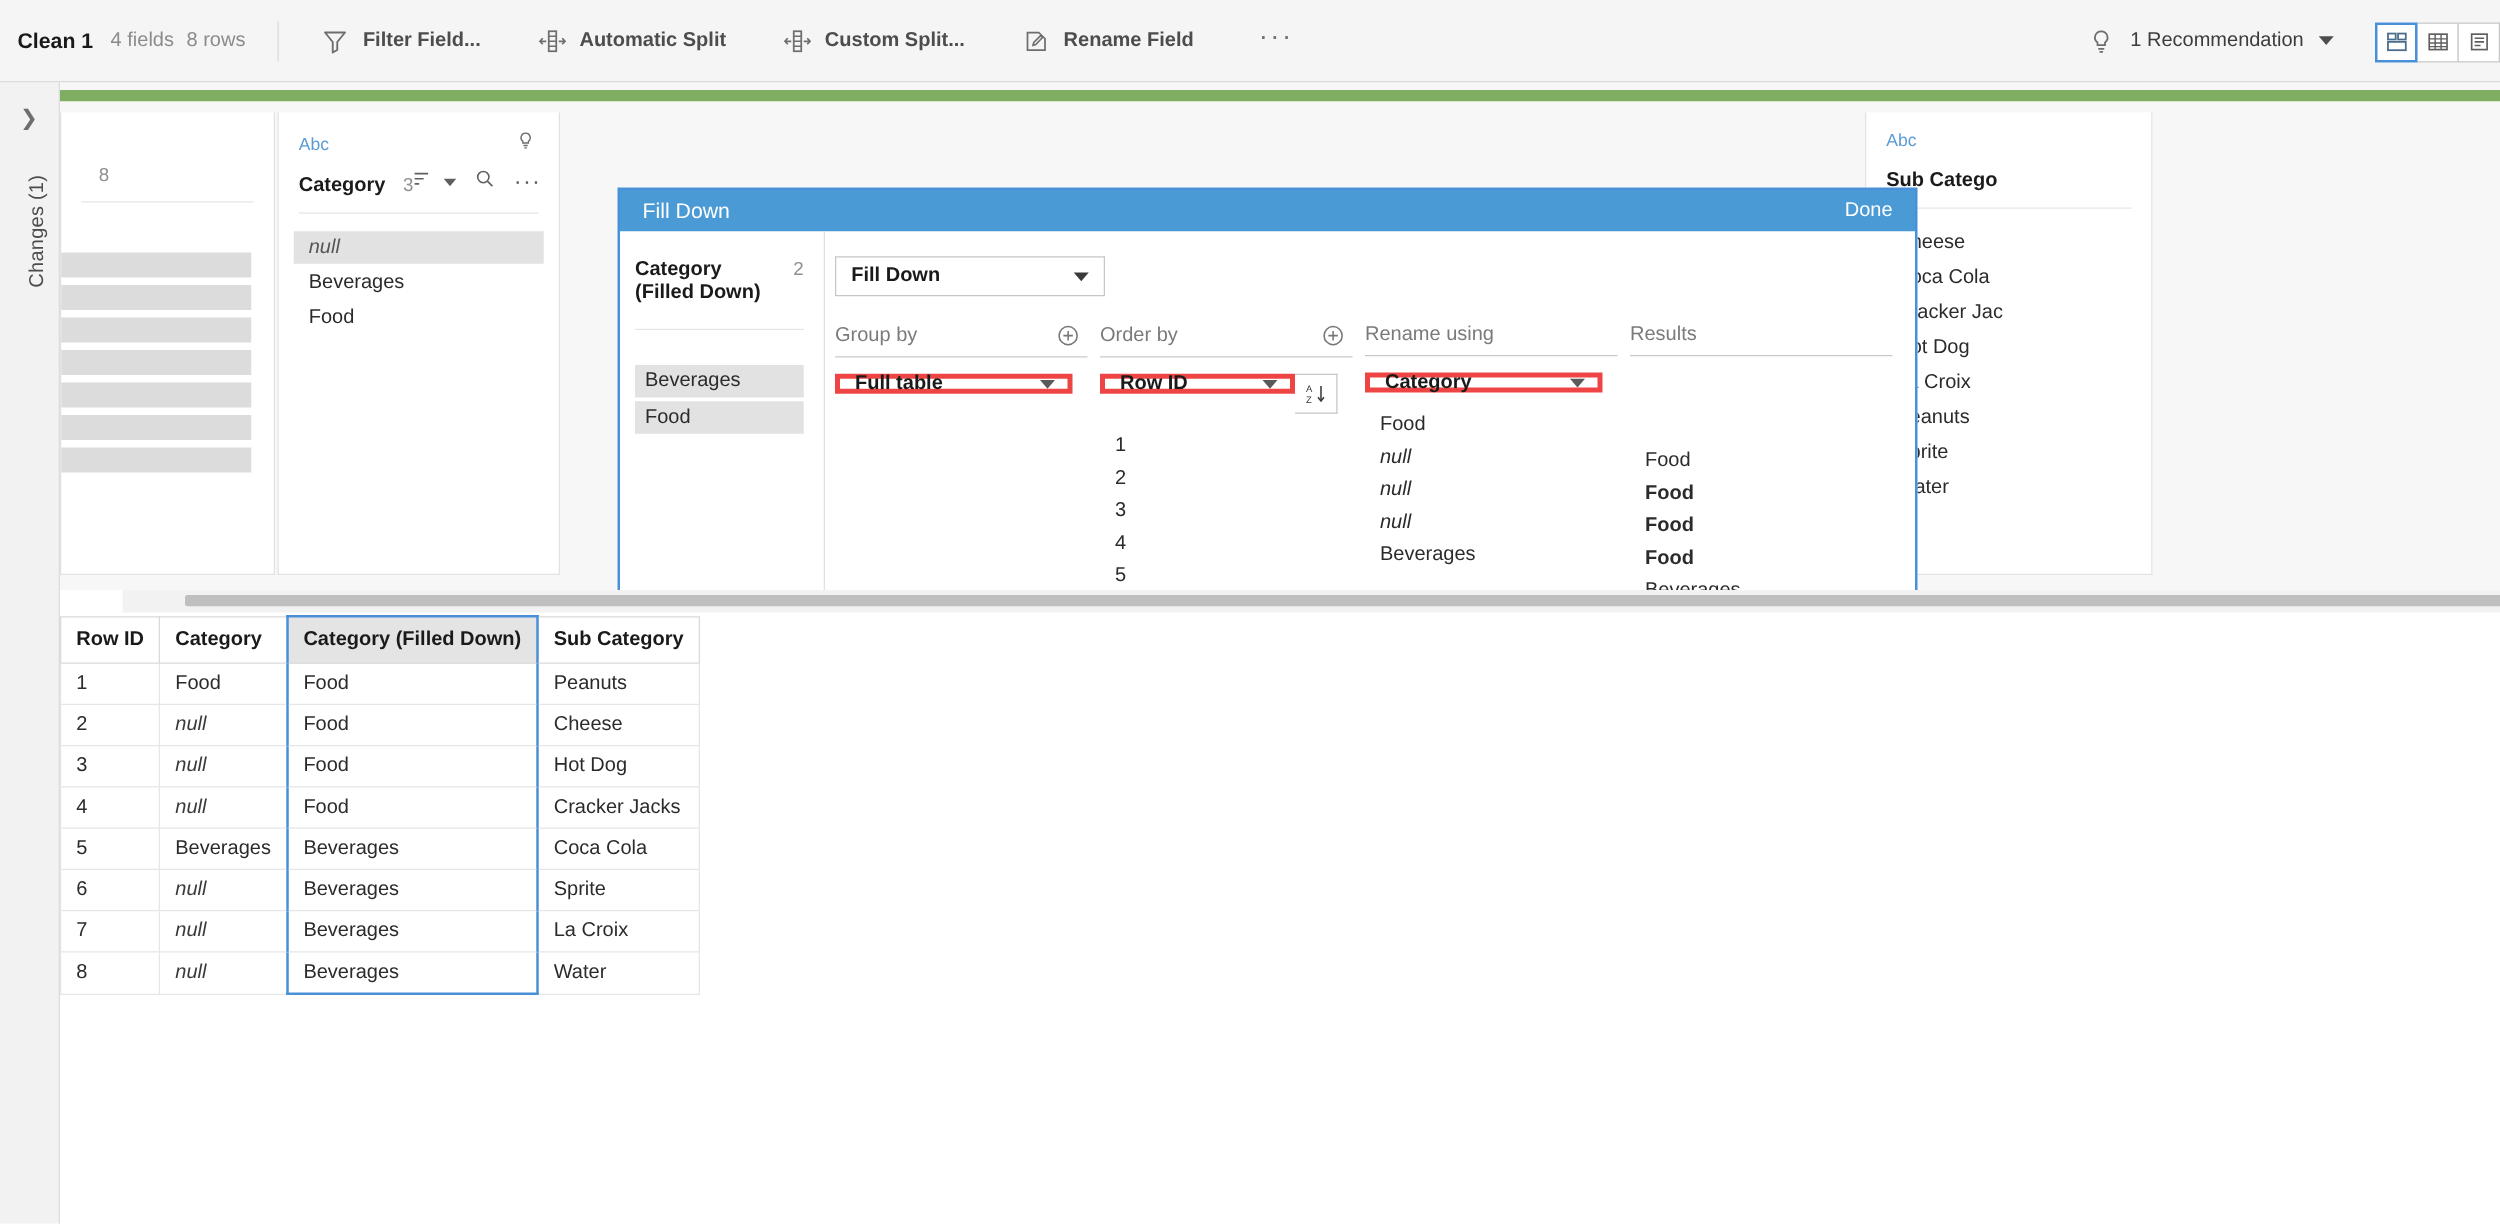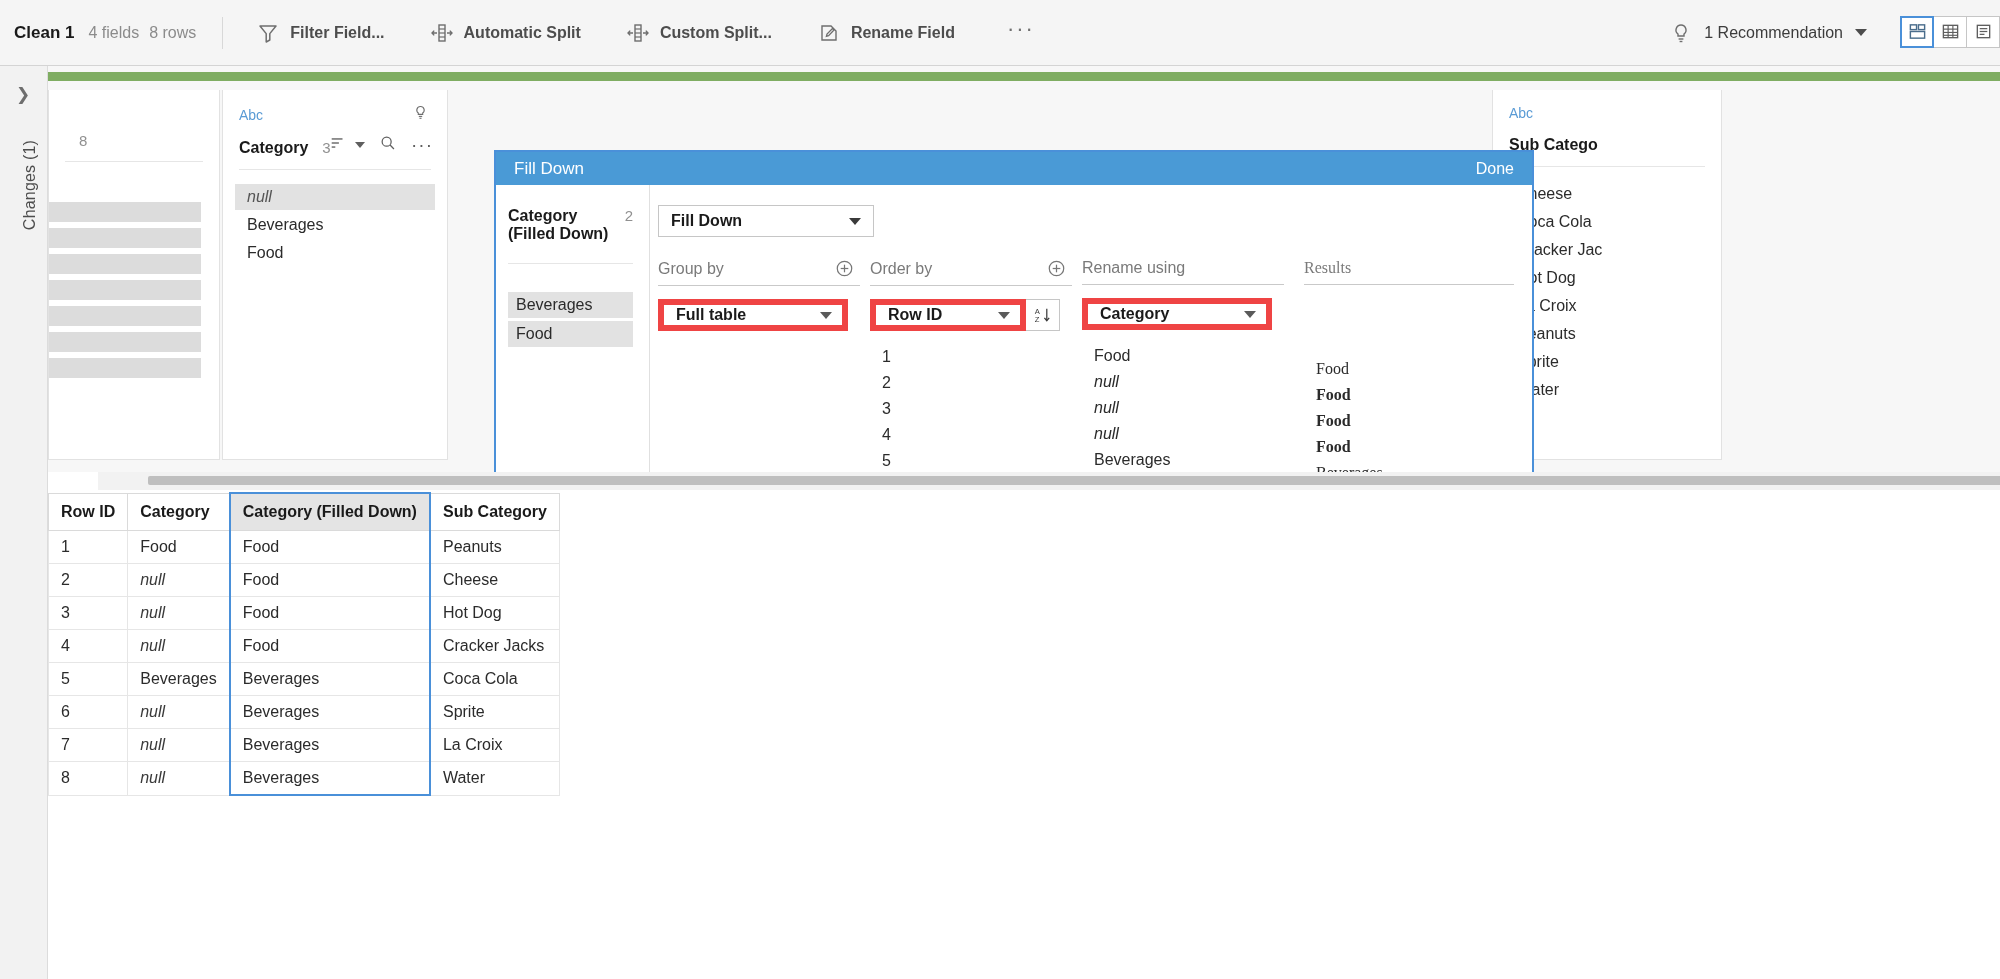--- a/index.html
+++ b/index.html
@@ -25,21 +25,21 @@
     display:flex; align-items:center; gap:11px;
     font-size:16px; font-weight:bold; color:#4d4d4d;
     padding:8px 12px; border-radius:3px; cursor:pointer; white-space:nowrap;
   }
   .tb-btn + .tb-btn { margin-left:22px; }
   .tb-icon { width:22px; height:22px; display:block; flex:none; }
   .tb-dots {
     font-size:22px; color:#707070; letter-spacing:2px; margin-left:28px;
     padding:2px 12px 10px; cursor:pointer; line-height:14px;
   }
-  .tb-right { margin-left:auto; display:flex; align-items:flex-start; padding-right:0; }
+  .tb-right { margin-left:auto; display:flex; align-items:flex-end; padding-right:0; }
   .rec-btn { display:flex; align-items:center; gap:12px; font-size:16px; color:#3c3c3c; cursor:pointer; padding:6px 10px; }
   .caret { width:0;height:0;border-left:6px solid transparent;border-right:6px solid transparent;border-top:7px solid #4d4d4d; }
   .viewtoggle { display:flex; margin-left:24px; }
   .vt {
     width:34px;height:32px; border:1px solid #c6c6c6; background:#fff;
     display:flex;align-items:center;justify-content:center; cursor:pointer; margin-left:-1px;
   }
   .vt.active { border:2px solid #4a90d9; z-index:2; }
   .searchbox {
     margin-left:30px; width:300px; height:38px; border:1px solid #c6c6c6; background:#fff;
@@ -113,21 +113,21 @@
   .fd-cols { display:flex; margin-top:22px; }
   .col-groupby { width:202px; }
   .col-orderby { width:202px; }
   .col-compute { width:202px; }
   .col-results { width:210px; }
   .col-head { display:flex; align-items:center; justify-content:space-between; padding-right:6px; }
   .col-lbl { font-size:16px; color:#7a7a7a; }
   .col-hr { height:1px; background:#c9c9c9; margin-top:7px; }
   .plus { width:19px; height:19px; cursor:pointer; }
   .sel {
-    margin-top:13px; height:32px; border:6px solid #ef4444; background:#fff;
+    margin-top:13px; height:16px; border:4px solid #ef4444; background:#fff;
     display:flex; align-items:center; justify-content:space-between;
     padding:0 10px 0 12px; font-size:16px; font-weight:bold; color:#1a1a1a; cursor:pointer;
   }
   .sel .caret-sm { width:0;height:0;border-left:6px solid transparent;border-right:6px solid transparent;border-top:7px solid #5a5a5a; }
   .sel-wrap { display:flex; margin-top:13px; }
   .sel-wrap .sel { margin-top:0; flex:1; }
   .sortbtn {
     width:34px; height:32px; border:1px solid #c6c6c6; border-left:none; background:#fff;
     display:flex; align-items:center; justify-content:center; cursor:pointer;
   }
@@ -444,21 +444,21 @@
               <div class="datacol">
                 <div class="datacell nl" style="font-style:normal;">Food</div>
                 <div class="datacell nl">null</div>
                 <div class="datacell nl">null</div>
                 <div class="datacell nl">null</div>
                 <div class="datacell">Beverages</div>
 
               </div>
             </div>
 
-            <div class="col-results" style="margin-left:20px;font-family:Liberation Serif, serif;">
+            <div class="col-results" style="margin-left:10px;">
               <div class="col-head">
                 <span class="col-lbl">Results</span>
               </div>
               <div class="col-hr"></div>
               <div class="datacol resultscol">
                 <div class="datacell">Food</div>
                 <div class="datacell bold">Food</div>
                 <div class="datacell bold">Food</div>
                 <div class="datacell bold">Food</div>
                 <div class="datacell">Beverages</div>

